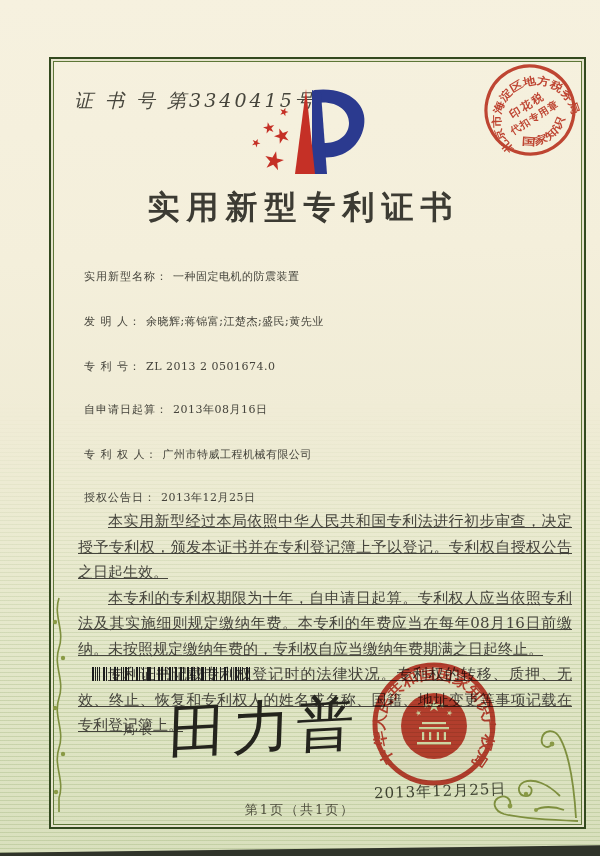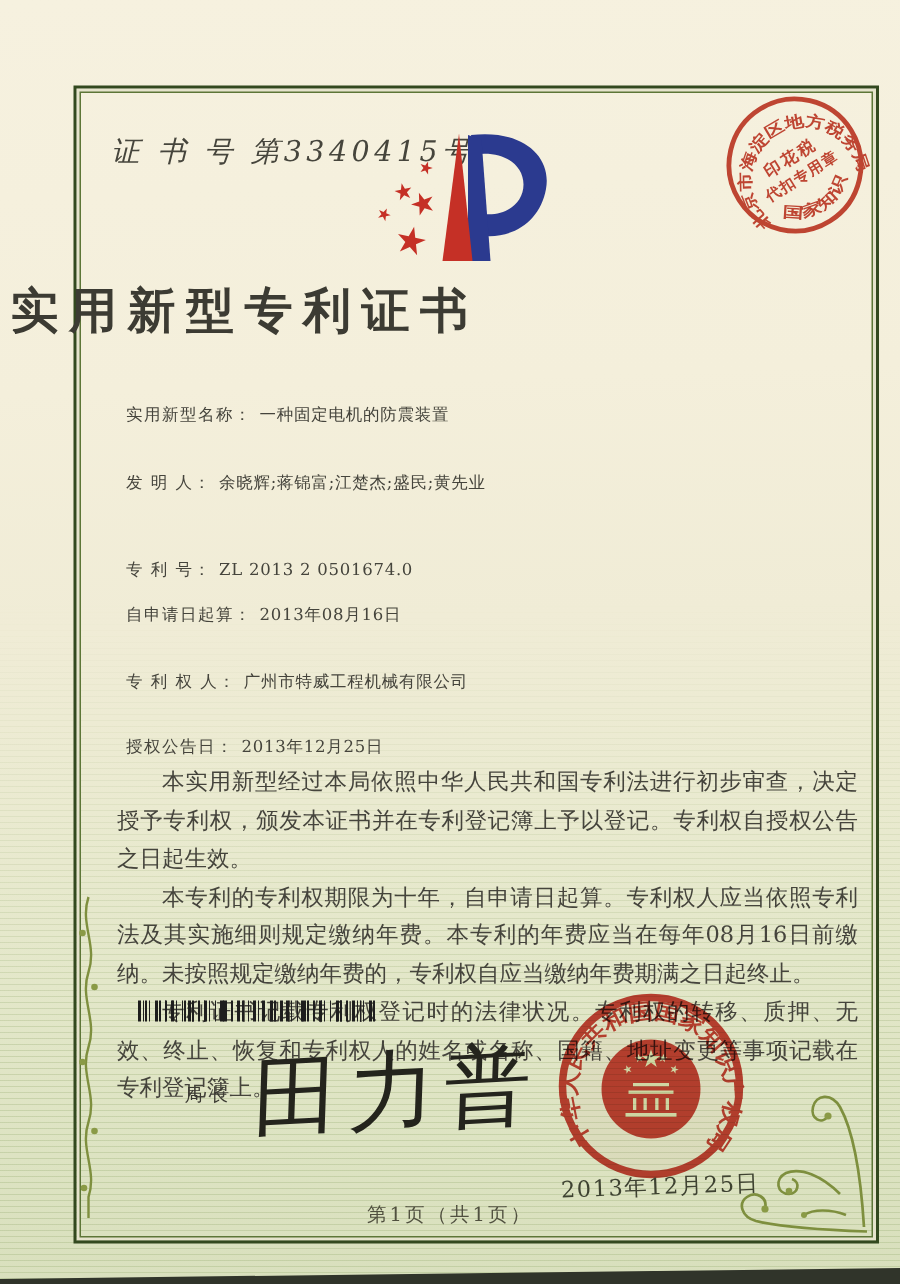--- a/index.html
+++ b/index.html
@@ -36,32 +36,32 @@
     border:2px solid #33491f;
     box-shadow:inset 0 0 0 2px rgba(244,239,221,.9), inset 0 0 0 3px #5d7637;
   }
   .cert-number{
     position:absolute;left:74px;top:88px;
     font-size:19px;letter-spacing:3px;color:#46453c;font-style:italic;
   }
   .logo{position:absolute;left:244px;top:86px;width:132px;height:98px;}
   .title{
     position:absolute;left:0;right:0;top:186px;
-    font-size:32px;font-weight:600;
+    text-align:center;font-size:32px;font-weight:600;
     letter-spacing:7px;text-indent:7px;color:#3c3b33;
   }
   .field{
     position:absolute;left:84px;white-space:nowrap;
     font-size:11px;color:#45443c;
   }
   .field .lbl{letter-spacing:1px;}
   .field .val{margin-left:5px;letter-spacing:.5px;}
   .body-text{
     position:absolute;left:78px;top:509px;width:494px;
-    font-size:15px;line-height:25.5px;text-align:justify;color:#45443c;
+    font-size:15px;line-height:25.5px;text-align:justify;color:#45443c;text-decoration:underline;
   }
   .body-text p{margin:0;text-indent:2em;}
   .barcode{
     position:absolute;left:92px;top:667px;width:158px;height:14px;
     background:
       repeating-linear-gradient(90deg,#1e1e1e 0 2px,transparent 2px 3px,
         #1e1e1e 3px 4px,transparent 4px 7px,#1e1e1e 7px 8px,transparent 8px 11px),
       repeating-linear-gradient(90deg,transparent 0 5px,#1e1e1e 5px 6px,transparent 6px 13px);
   }
   .director-role{
@@ -138,21 +138,21 @@
   </svg>
 
   <div class="title">实用新型专利证书</div>
 
   <div class="field" style="top:269px">
     <span class="lbl">实用新型名称：</span><span class="val">一种固定电机的防震装置</span>
   </div>
   <div class="field" style="top:314px">
     <span class="lbl">发 明 人：</span><span class="val">余晓辉;蒋锦富;江楚杰;盛民;黄先业</span>
   </div>
-  <div class="field" style="top:372px">
+  <div class="field" style="top:359px">
     <span class="lbl">专 利 号：</span><span class="val">ZL 2013 2 0501674.0</span>
   </div>
   <div class="field" style="top:402px">
     <span class="lbl">自申请日起算：</span><span class="val">2013年08月16日</span>
   </div>
   <div class="field" style="top:447px">
     <span class="lbl">专 利 权 人：</span><span class="val">广州市特威工程机械有限公司</span>
   </div>
   <div class="field" style="top:490px">
     <span class="lbl">授权公告日：</span><span class="val">2013年12月25日</span>

